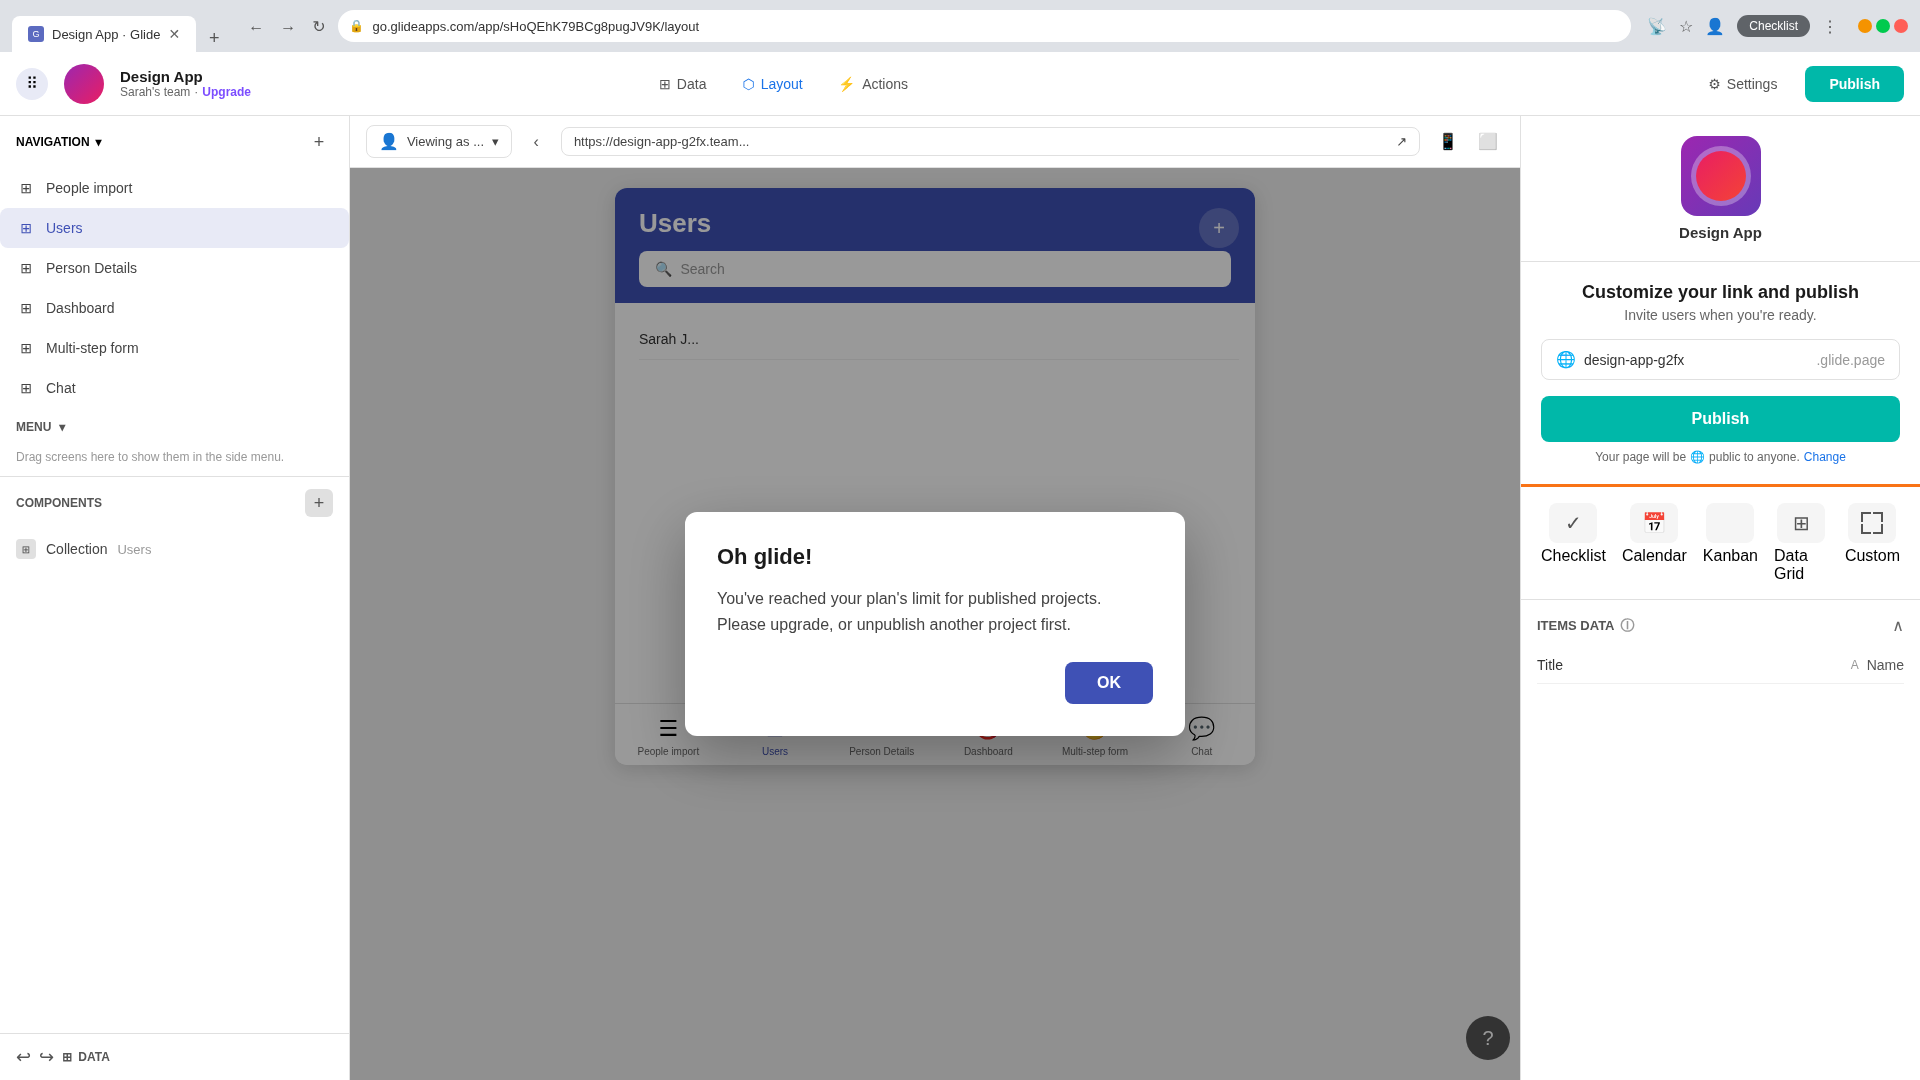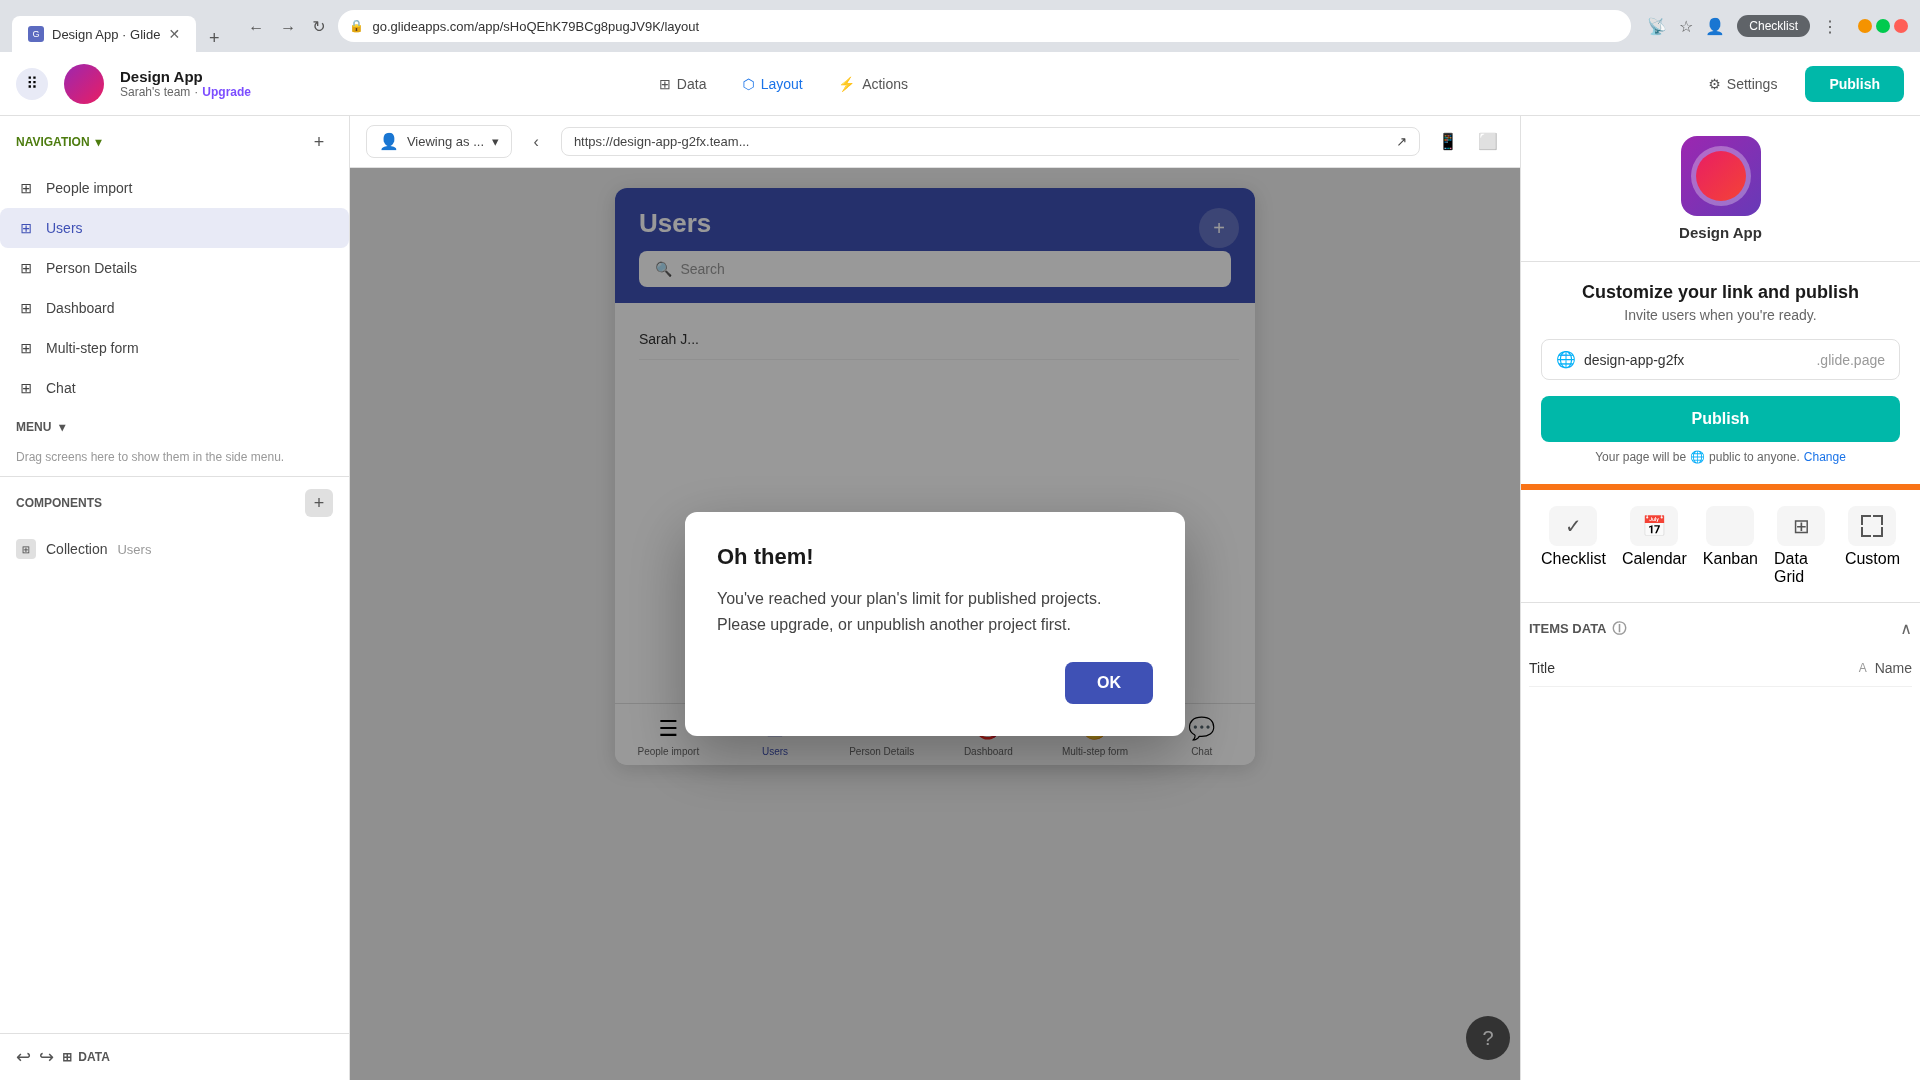--- a/index.html
+++ b/index.html
@@ -38,21 +38,21 @@
     .header-right { display: flex; align-items: center; gap: 12px; margin-left: auto; }
     .settings-btn { display: flex; align-items: center; gap: 6px; padding: 8px 16px; border-radius: 8px; font-size: 14px; color: #555; cursor: pointer; }
     .publish-btn { background: #00b8a9; color: white; border: none; border-radius: 8px; padding: 10px 24px; font-size: 14px; font-weight: 600; cursor: pointer; }
 
     
     .main-content { display: flex; flex: 1; overflow: hidden; }
 
     
     .left-sidebar { width: 350px; background: #fff; border-right: 1px solid #e0e0e0; display: flex; flex-direction: column; overflow-y: auto; }
     .nav-header { display: flex; align-items: center; justify-content: space-between; padding: 12px 16px; }
-    .nav-header-label { font-size: 12px; font-weight: 600; color: #4d7c0f; text-transform: uppercase; display: flex; align-items: center; gap: 6px; }
+    .nav-header-label { font-size: 12px; font-weight: 600; color: #000000; text-transform: uppercase; display: flex; align-items: center; gap: 6px; }
     .nav-add-btn { width: 28px; height: 28px; border-radius: 6px; display: flex; align-items: center; justify-content: center; cursor: pointer; color: #555; font-size: 18px; border: none; background: none; }
     .nav-item { display: flex; align-items: center; gap: 10px; padding: 10px 16px; border-radius: 8px; cursor: pointer; font-size: 14px; color: #444; }
     .nav-item.active { background: #e8eaf6; color: #3f51b5; font-weight: 500; }
     .nav-item-icon { width: 20px; height: 20px; display: flex; align-items: center; justify-content: center; }
     .menu-header { display: flex; align-items: center; justify-content: space-between; padding: 12px 16px; }
     .menu-header-label { font-size: 12px; font-weight: 600; color: #555; text-transform: uppercase; display: flex; gap: 8px; }
     .menu-drag-hint { font-size: 12px; color: #999; padding: 4px 16px 12px; }
     .components-header { display: flex; align-items: center; justify-content: space-between; padding: 12px 16px; border-top: 1px solid #e0e0e0; }
     .components-label { font-size: 12px; font-weight: 600; color: #555; text-transform: uppercase; }
     .comp-add-btn { width: 28px; height: 28px; border-radius: 6px; background: #e0e0e0; display: flex; align-items: center; justify-content: center; cursor: pointer; color: #555; font-size: 18px; }
@@ -85,42 +85,42 @@
     .phone-nav-item.active { color: #3f51b5; }
     .phone-nav-icon { font-size: 22px; }
     .phone-nav-label { font-size: 10px; color: #666; }
     .phone-nav-item.active .phone-nav-label { color: #3f51b5; }
 
     
     .right-panel { width: 400px; background: #fff; border-left: 1px solid #e0e0e0; display: flex; flex-direction: column; overflow-y: auto; }
     .right-panel-top { padding: 20px; display: flex; flex-direction: column; align-items: center; border-bottom: 1px solid #e0e0e0; }
     .app-preview-img { width: 80px; height: 80px; border-radius: 16px; background: #9c27b0; overflow: hidden; }
     .app-preview-name { font-size: 15px; font-weight: 600; color: #333; margin-top: 8px; }
-    .publish-section { padding: 20px; border-bottom: 6px solid #f97316; }
+    .publish-section { padding: 20px; border-bottom: 3px solid #f97316; }
     .publish-title { font-size: 18px; font-weight: 700; color: #1a1a1a; text-align: center; }
     .publish-subtitle { font-size: 14px; color: #666; text-align: center; margin-top: 4px; }
     .link-field { display: flex; align-items: center; border: 1px solid #e0e0e0; border-radius: 8px; padding: 10px 14px; margin-top: 16px; gap: 8px; font-size: 14px; }
     .link-field .globe-icon { color: #666; font-size: 16px; }
     .link-field .link-value { flex: 1; color: #333; }
     .link-field .link-suffix { color: #999; }
     .publish-action-btn { width: 100%; background: #00b8a9; color: white; border: none; border-radius: 8px; padding: 14px; font-size: 16px; font-weight: 600; cursor: pointer; margin-top: 16px; }
     .publish-note { font-size: 12px; color: #666; text-align: center; margin-top: 8px; display: flex; align-items: center; gap: 4px; justify-content: center; }
     .change-link { color: #1a73e8; cursor: pointer; }
     .view-options { padding: 16px 20px; border-bottom: 1px solid #e0e0e0; }
     .view-options-row { display: flex; gap: 16px; justify-content: flex-start; }
     .view-option { display: flex; flex-direction: column; align-items: center; gap: 4px; cursor: pointer; }
     .view-option-icon { width: 48px; height: 40px; background: #f5f5f5; border-radius: 8px; display: flex; align-items: center; justify-content: center; font-size: 20px; color: #555; }
     .custom-option-icon { width: 48px; height: 40px; background: #f5f5f5; border-radius: 8px; display: flex; align-items: center; justify-content: center; }
     .custom-corners { display: grid; grid-template-columns: 1fr 1fr; gap: 2px; padding: 6px; }
     .custom-corner { width: 10px; height: 10px; border: 2px solid #555; }
     .custom-corner.tl { border-right: none; border-bottom: none; }
     .custom-corner.tr { border-left: none; border-bottom: none; }
     .custom-corner.bl { border-right: none; border-top: none; }
     .custom-corner.br { border-left: none; border-top: none; }
-    .items-data { padding: 16px 8px; }
+    .items-data { padding: 16px 16px; }
     .items-data-header { display: flex; align-items: center; justify-content: space-between; margin-bottom: 12px; }
     .items-data-title { font-size: 13px; font-weight: 600; color: #555; text-transform: uppercase; display: flex; align-items: center; gap: 6px; }
     .items-data-row { display: flex; align-items: center; justify-content: space-between; padding: 10px 0; border-bottom: 1px solid #f0f0f0; }
     .items-data-label { font-size: 14px; color: #333; }
     .items-data-value { display: flex; align-items: center; gap: 8px; font-size: 14px; color: #555; }
     .type-icon { font-size: 12px; color: #999; }
     .collapse-icon { color: #666; cursor: pointer; }
     .help-btn { position: fixed; bottom: 20px; right: 420px; width: 44px; height: 44px; background: #555; border-radius: 50%; display: flex; align-items: center; justify-content: center; color: white; font-size: 20px; cursor: pointer; }
 
     
@@ -329,21 +329,21 @@
               <div class="phone-nav-item">
                 <span class="phone-nav-icon">💬</span>
                 <span class="phone-nav-label">Chat</span>
               </div>
             </div>
           </div>
         </div>
 
         <div class="modal-overlay">
           <div class="modal">
-            <div class="modal-title">Oh them!</div>
+            <div class="modal-title">Oh glide!</div>
             <div class="modal-body">
               <span>You've reached your plan's limit for published projects.</span><br>
               <span>Please upgrade, or unpublish another project first.</span>
             </div>
             <div class="modal-footer">
               <button class="modal-ok-btn">OK</button>
             </div>
           </div>
         </div>
       </div>

